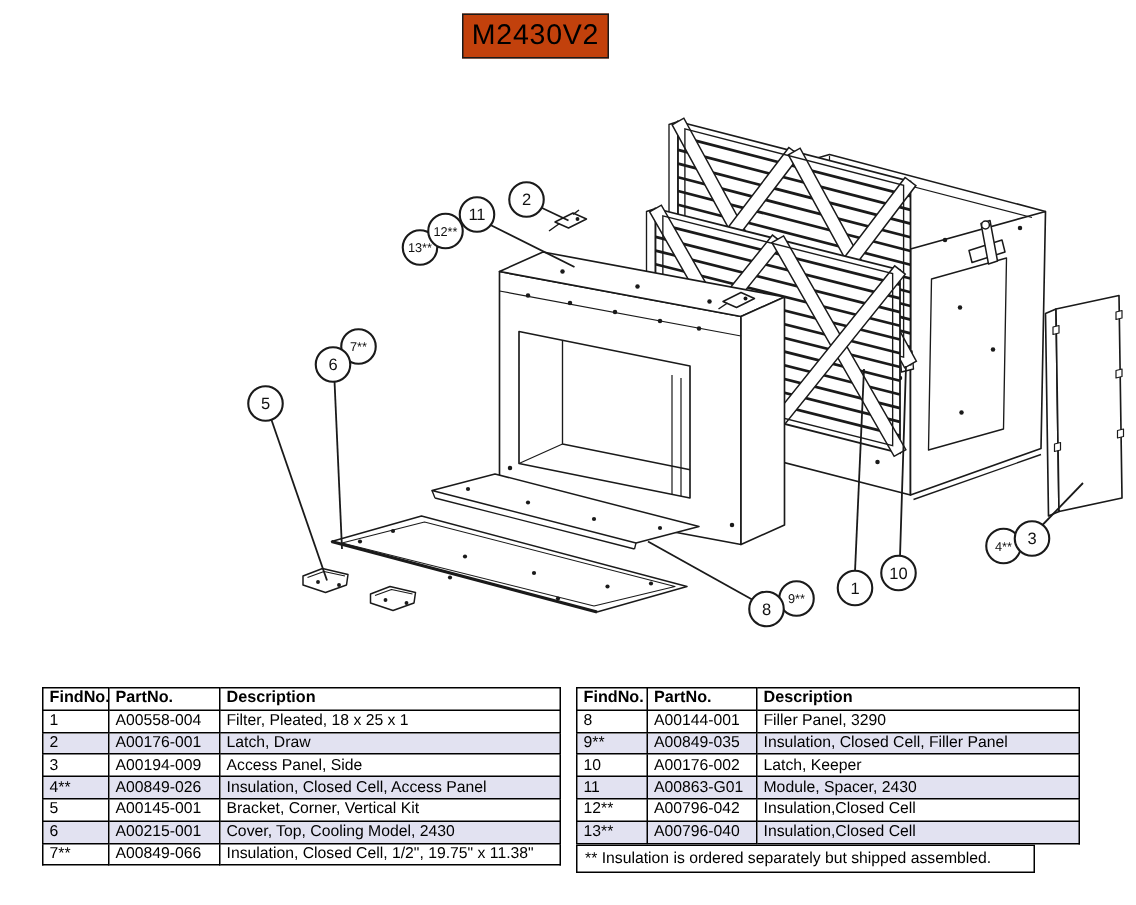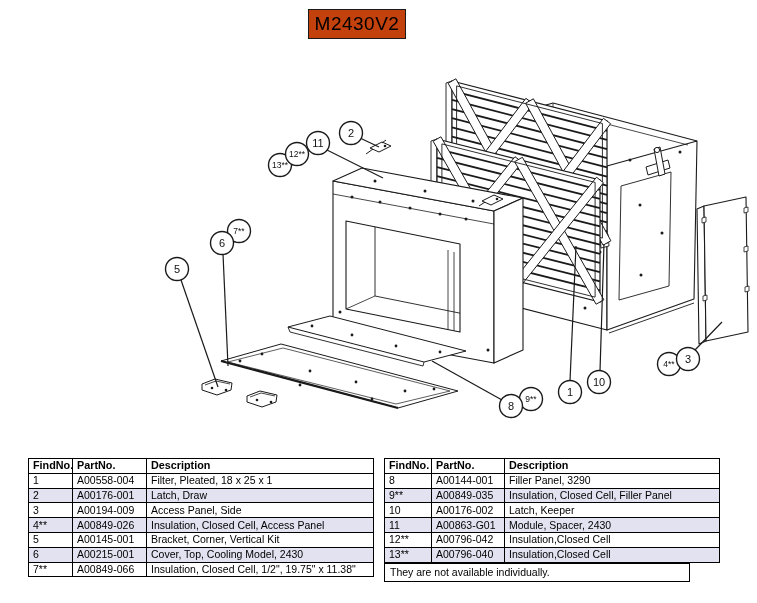--- a/index.html
+++ b/index.html
@@ -347,14 +347,14 @@
       </tr>
       <tr class="alt">
         <td>13**</td>
         <td>A00796-040</td>
         <td>Insulation,Closed Cell</td>
       </tr>
     </tbody>
 </table>
 
 <div class="note">
-  <div>They are not available individually.</div>
+  <div>** Insulation is ordered separately but shipped assembled.</div>
 </div>
 
 </body></html>

